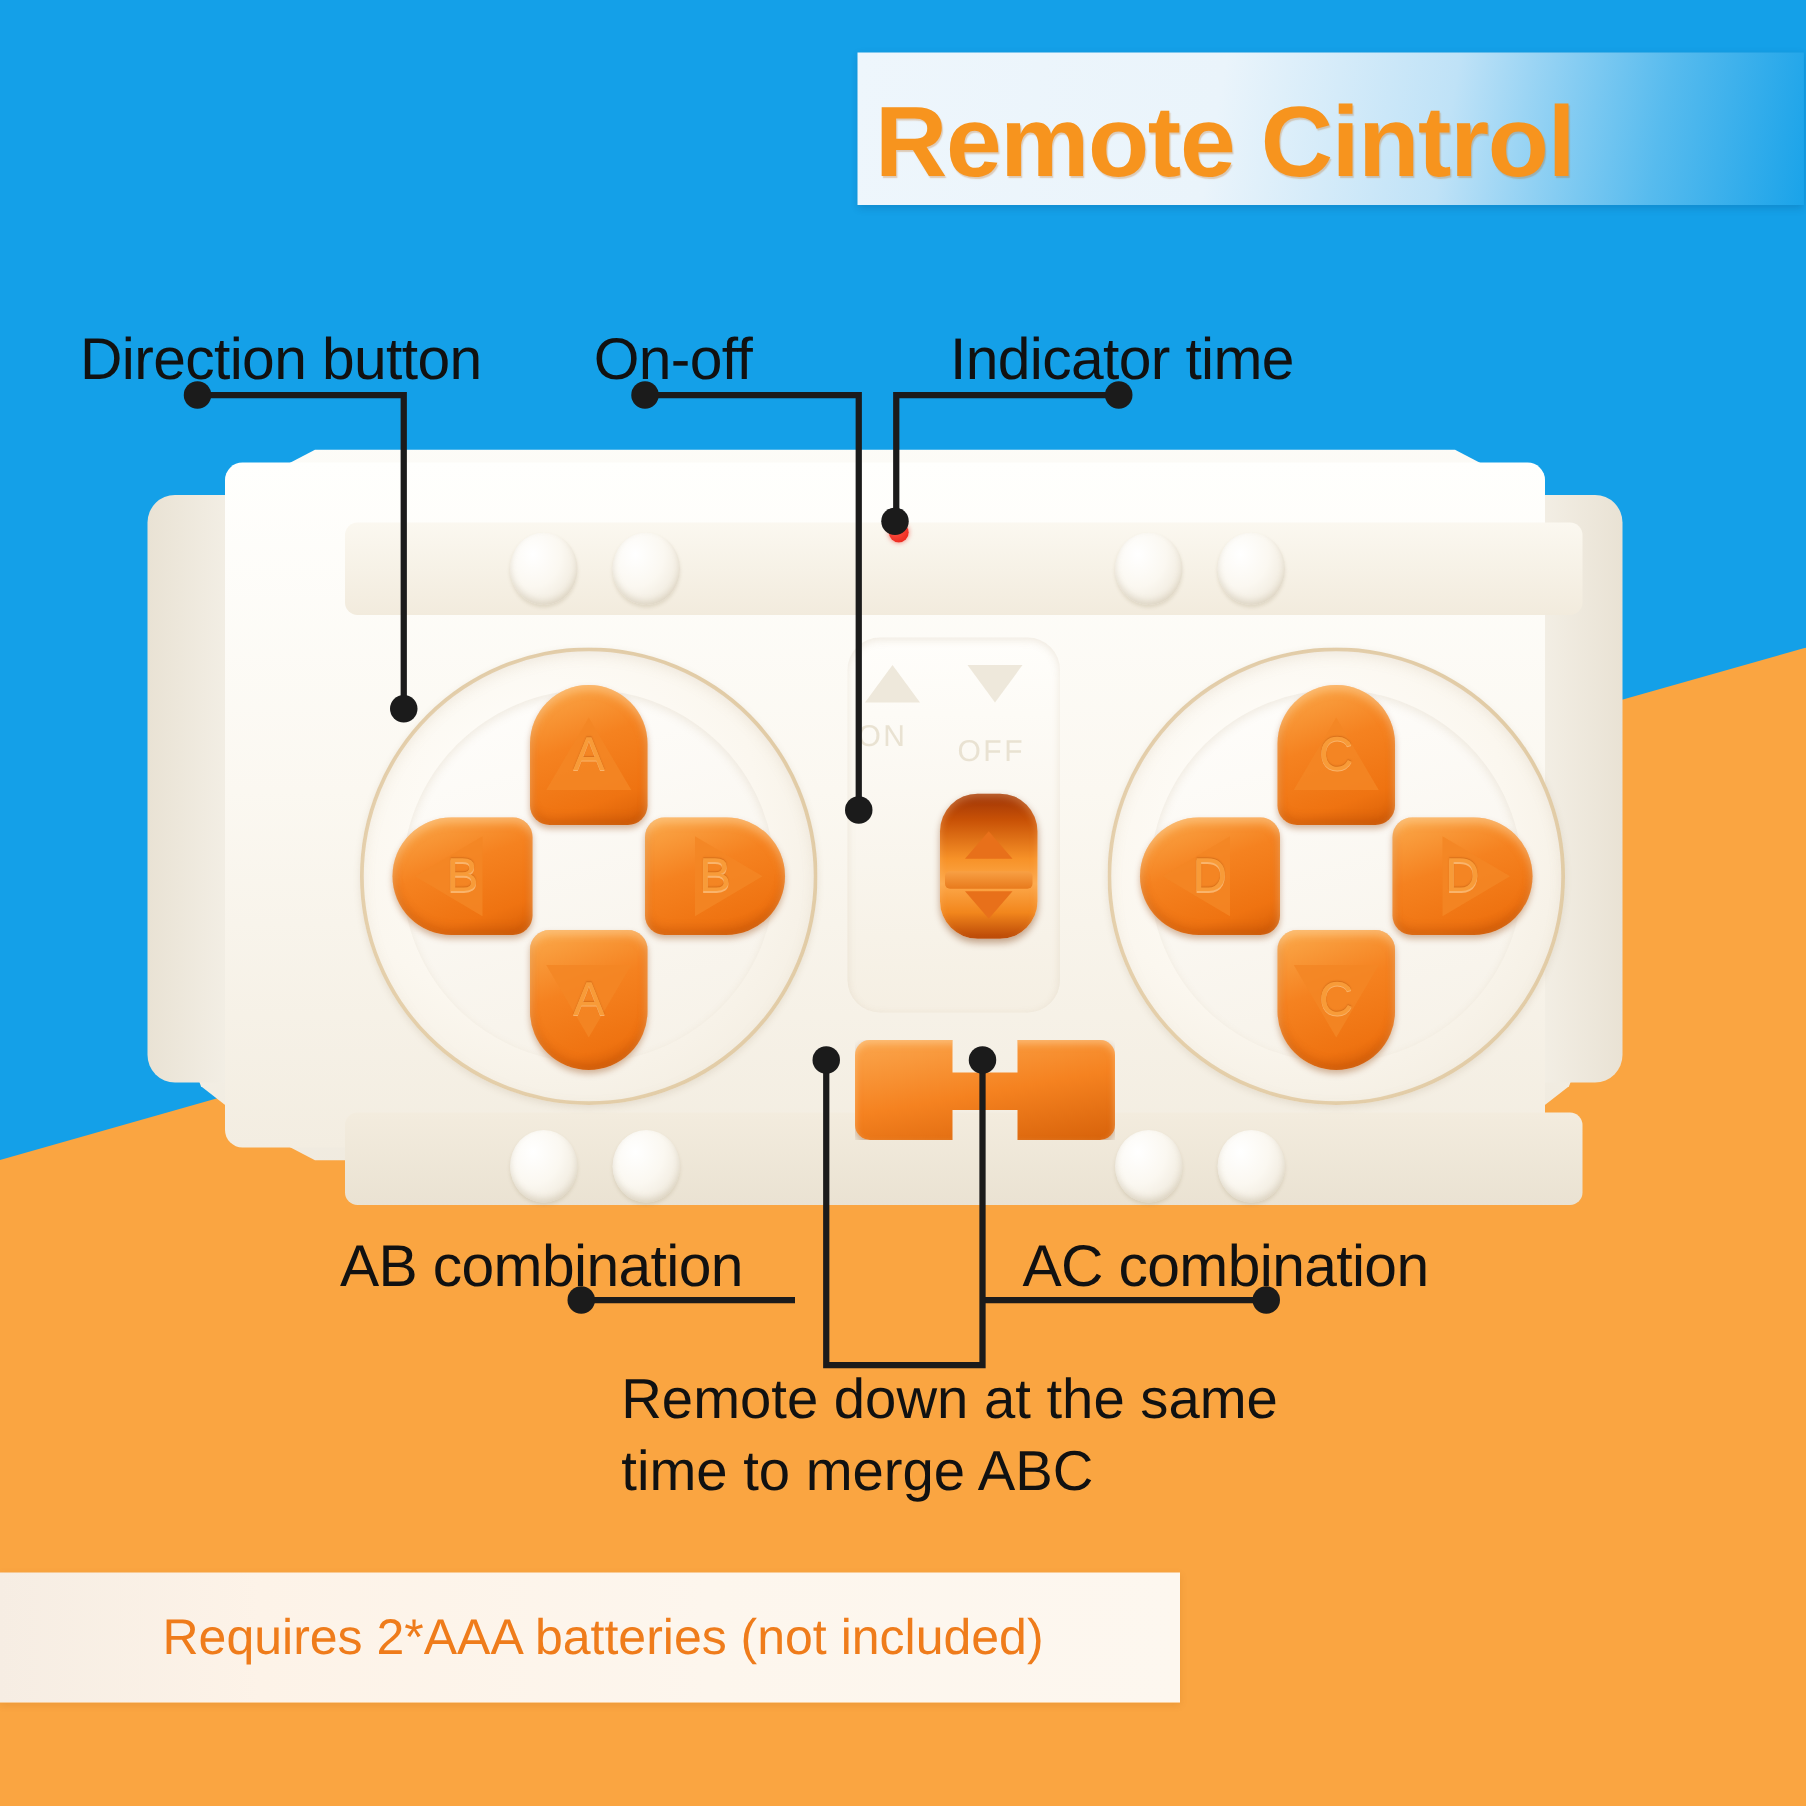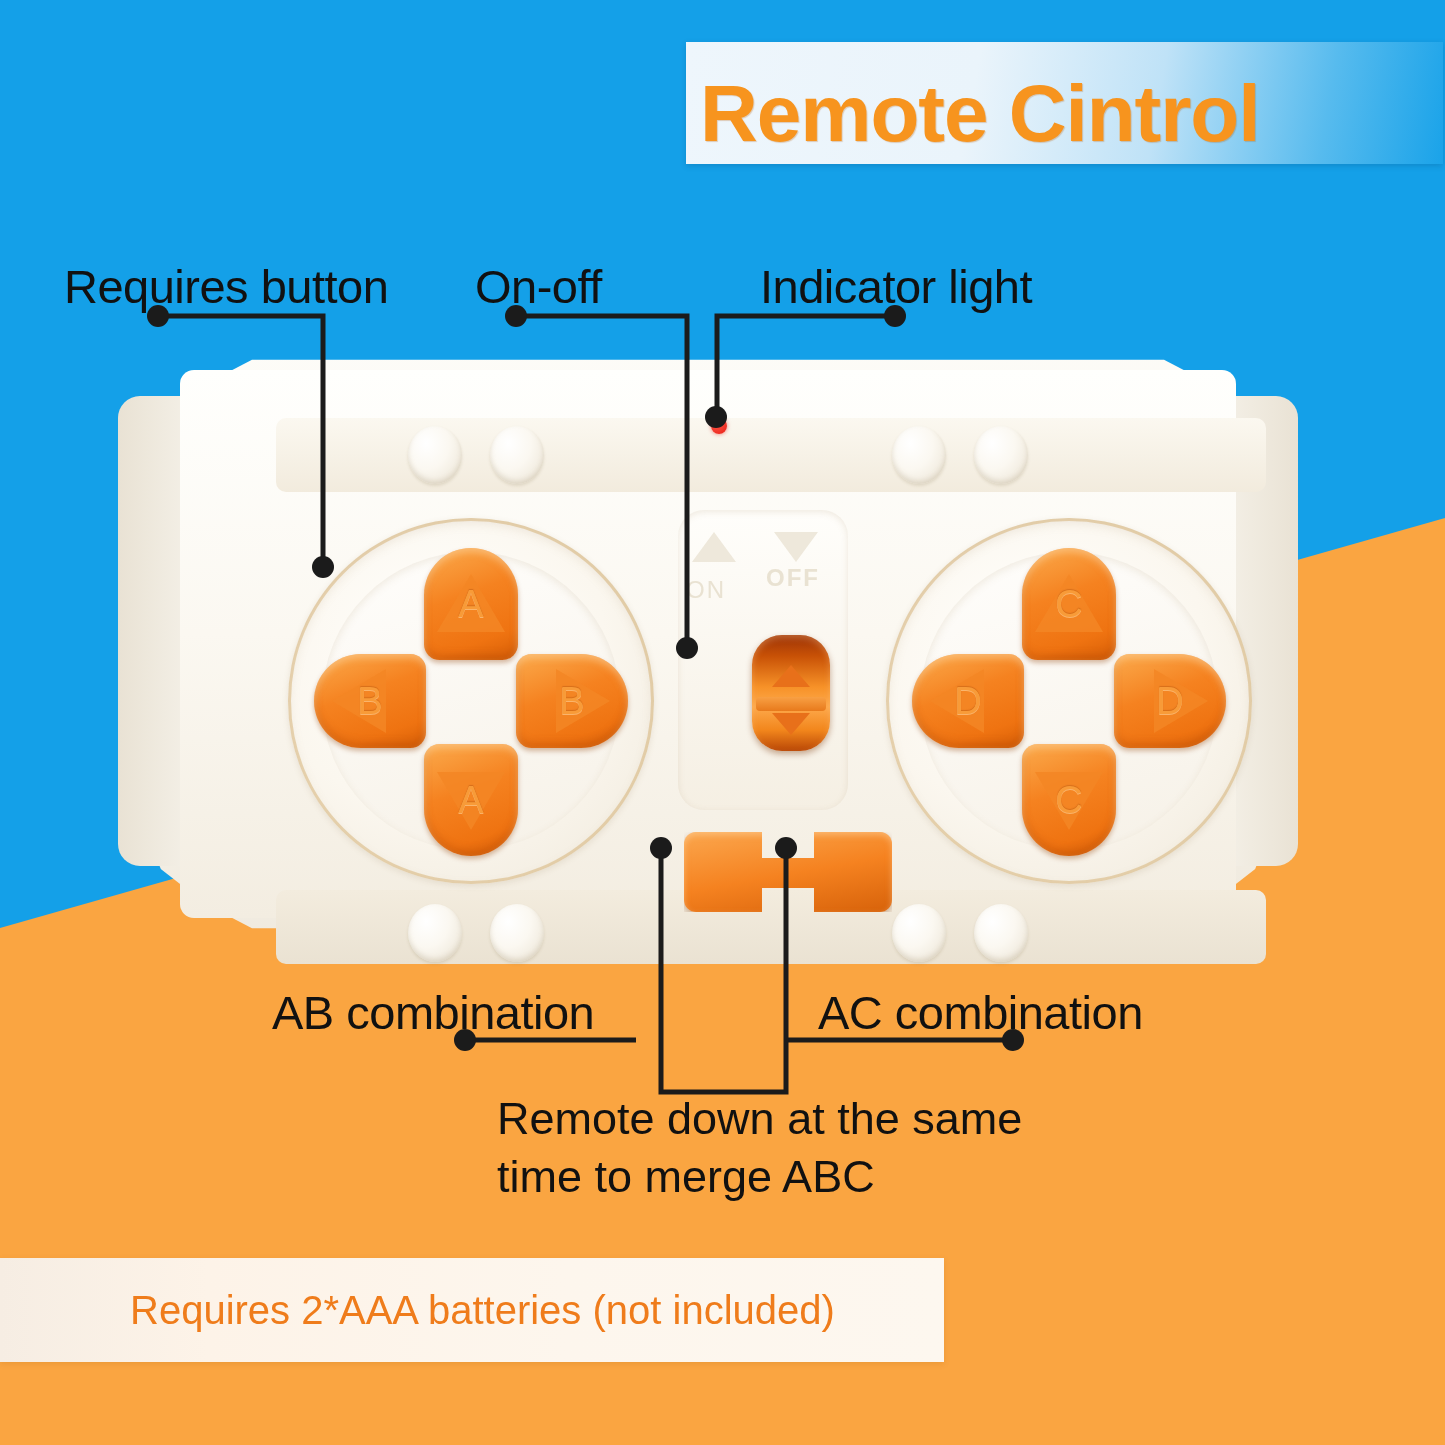--- a/index.html
+++ b/index.html
@@ -260,21 +260,21 @@
           <span class="tri tri-down"></span>
           <span class="glyph">C</span>
         </div>
       </div>
 
       <div class="center-col"></div>
       <div class="onoff-marks">
         <span class="arrow-mark" style="left:14px;top:4px;border-bottom:30px solid rgba(236,229,215,.9);"></span>
         <span class="arrow-mark" style="left:96px;top:4px;border-top:30px solid rgba(236,229,215,.9);"></span>
         <span class="mk" style="left:8px;top:48px;">ON</span>
-        <span class="mk" style="left:88px;top:36px;font-weight:bold;">OFF</span>
+        <span class="mk" style="left:88px;top:60px;">OFF</span>
       </div>
       <div class="switch">
         <span class="sw-tri up"></span>
         <span class="sw-band"></span>
         <span class="sw-tri dn"></span>
       </div>
 
       <div class="merge-bar"></div>
 
     </div>
@@ -304,23 +304,23 @@
       <circle cx="687" cy="648" r="11"></circle>
       <circle cx="895" cy="316" r="11"></circle>
       <circle cx="716" cy="417" r="11"></circle>
       <circle cx="465" cy="1040" r="11"></circle>
       <circle cx="1013" cy="1040" r="11"></circle>
       <circle cx="661" cy="848" r="11"></circle>
       <circle cx="786" cy="848" r="11"></circle>
     </g>
   </svg>
 
-  <div class="callout" style="left:64px;top:259px;">Requires button</div>
+  <div class="callout" style="left:64px;top:259px;">Direction button</div>
   <div class="callout" style="left:475px;top:259px;">On-off</div>
-  <div class="callout" style="left:760px;top:259px;">Indicator light</div>
+  <div class="callout" style="left:760px;top:259px;">Indicator time</div>
 
   <div class="callout bottom" style="left:818px;top:985px;">AC combination</div>
   <div class="callout bottom" style="left:272px;top:985px;">AB combination</div>
 
   <div class="merge-note" style="left:497px;top:1090px;">
     <div>Remote down at the same</div>
     <div>time to merge ABC</div>
   </div>
 
   <div class="battery-banner"></div>

